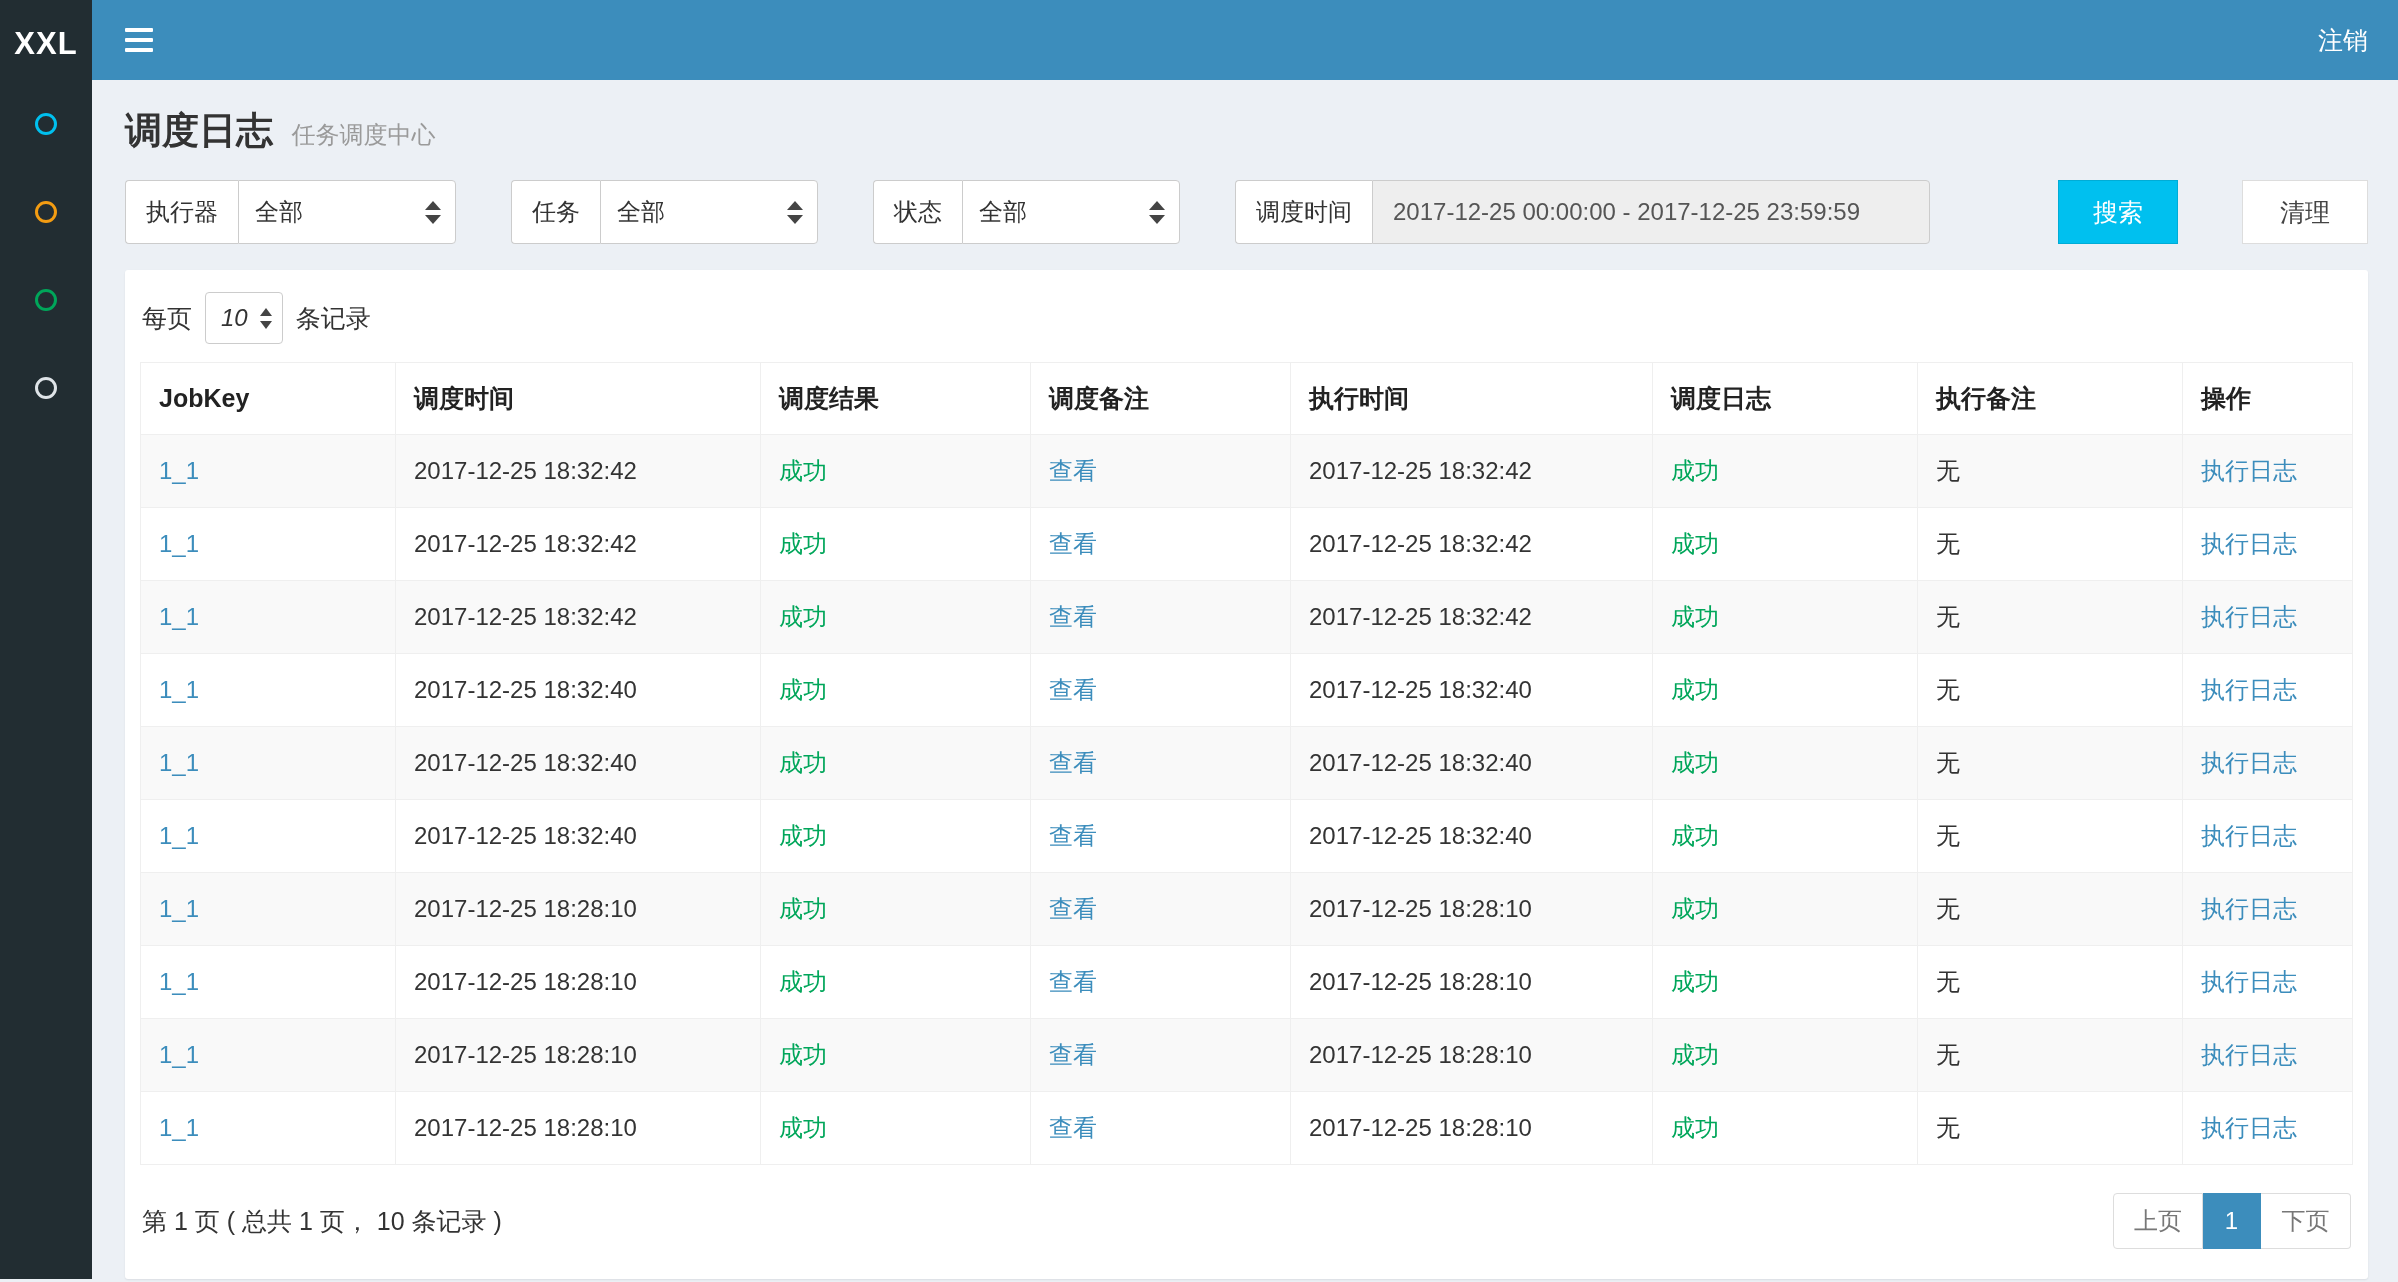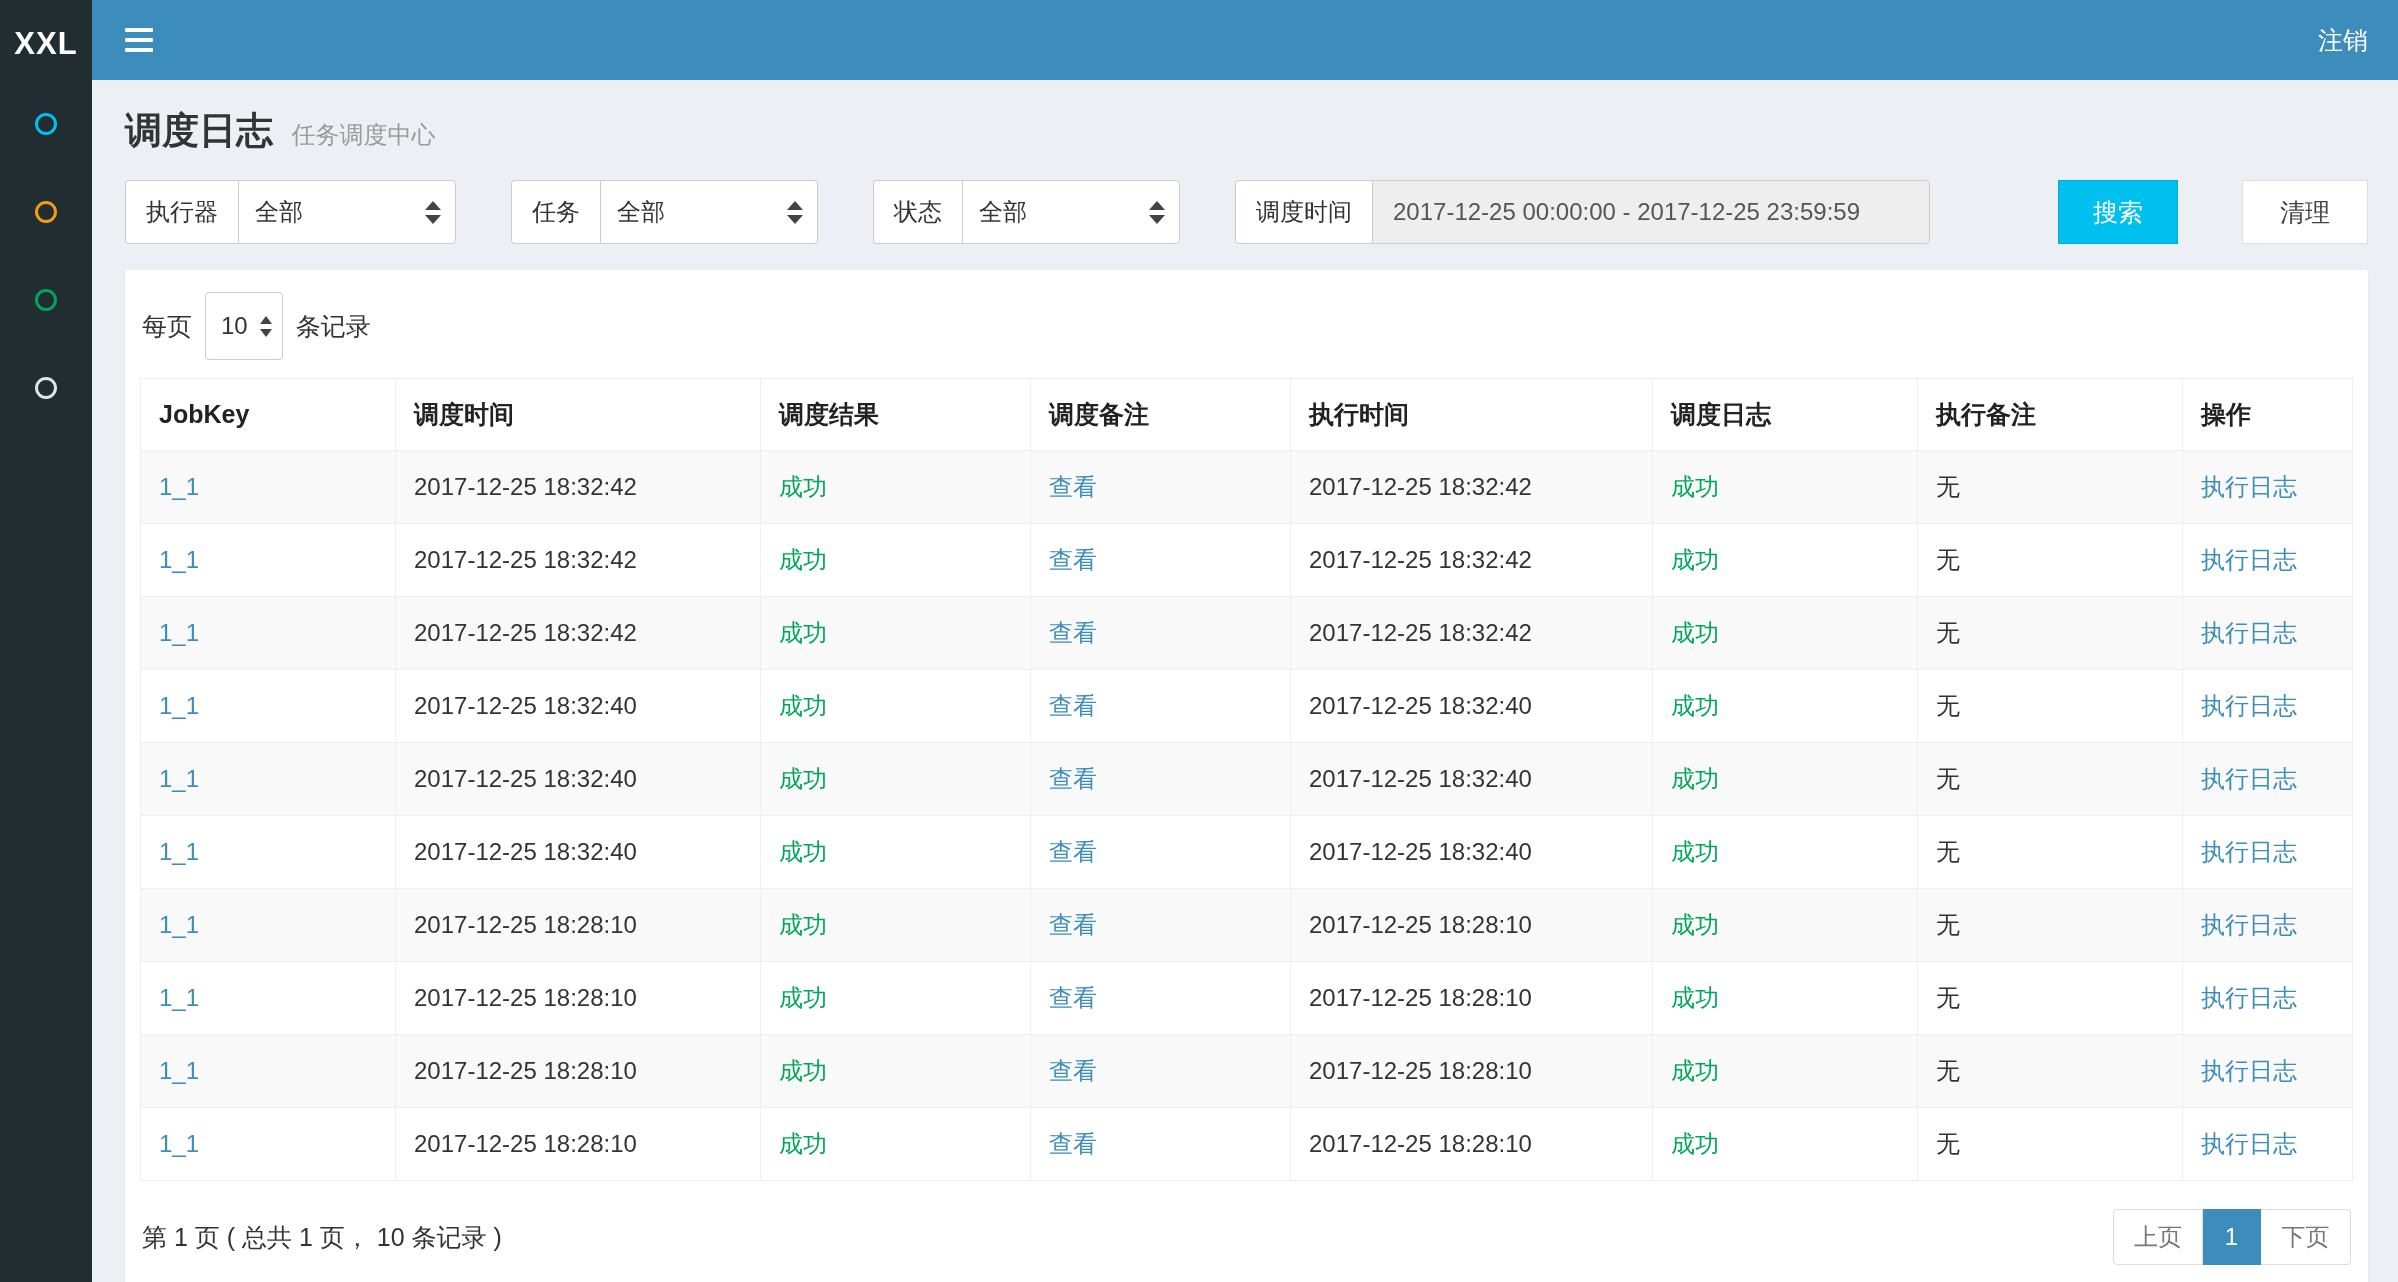--- a/index.html
+++ b/index.html
@@ -84,21 +84,21 @@
   
   .panel {
     background:#fff; border-radius:3px;
     box-shadow:0 1px 2px rgba(0,0,0,0.08);
     padding:14px 15px 30px;
   }
   .length-row { display:flex; align-items:center; font-size:25px; color:#333; padding:8px 2px 18px; }
   .len-select {
     display:flex; align-items:center;
     border:1px solid #ccc; border-radius:4px; background:#fff;
-    height:68px; padding:0 10px 0 15px; margin:0 13px; font-size:24px; cursor:pointer;
+    height:52px; padding:0 10px 0 15px; margin:0 13px; font-size:24px; cursor:pointer;font-style:italic;
   }
   .len-select .spin { padding-left:12px; }
   .len-select .spin i { border-left-width:6px; border-right-width:6px; }
   .len-select .spin .up { border-bottom-width:8px; }
   .len-select .spin .down { border-top-width:8px; }
 
   
   table { width:100%; border-collapse:collapse; table-layout:fixed; }
   th, td {
     border:1px solid #efefef; font-size:24px; padding:0 18px;

